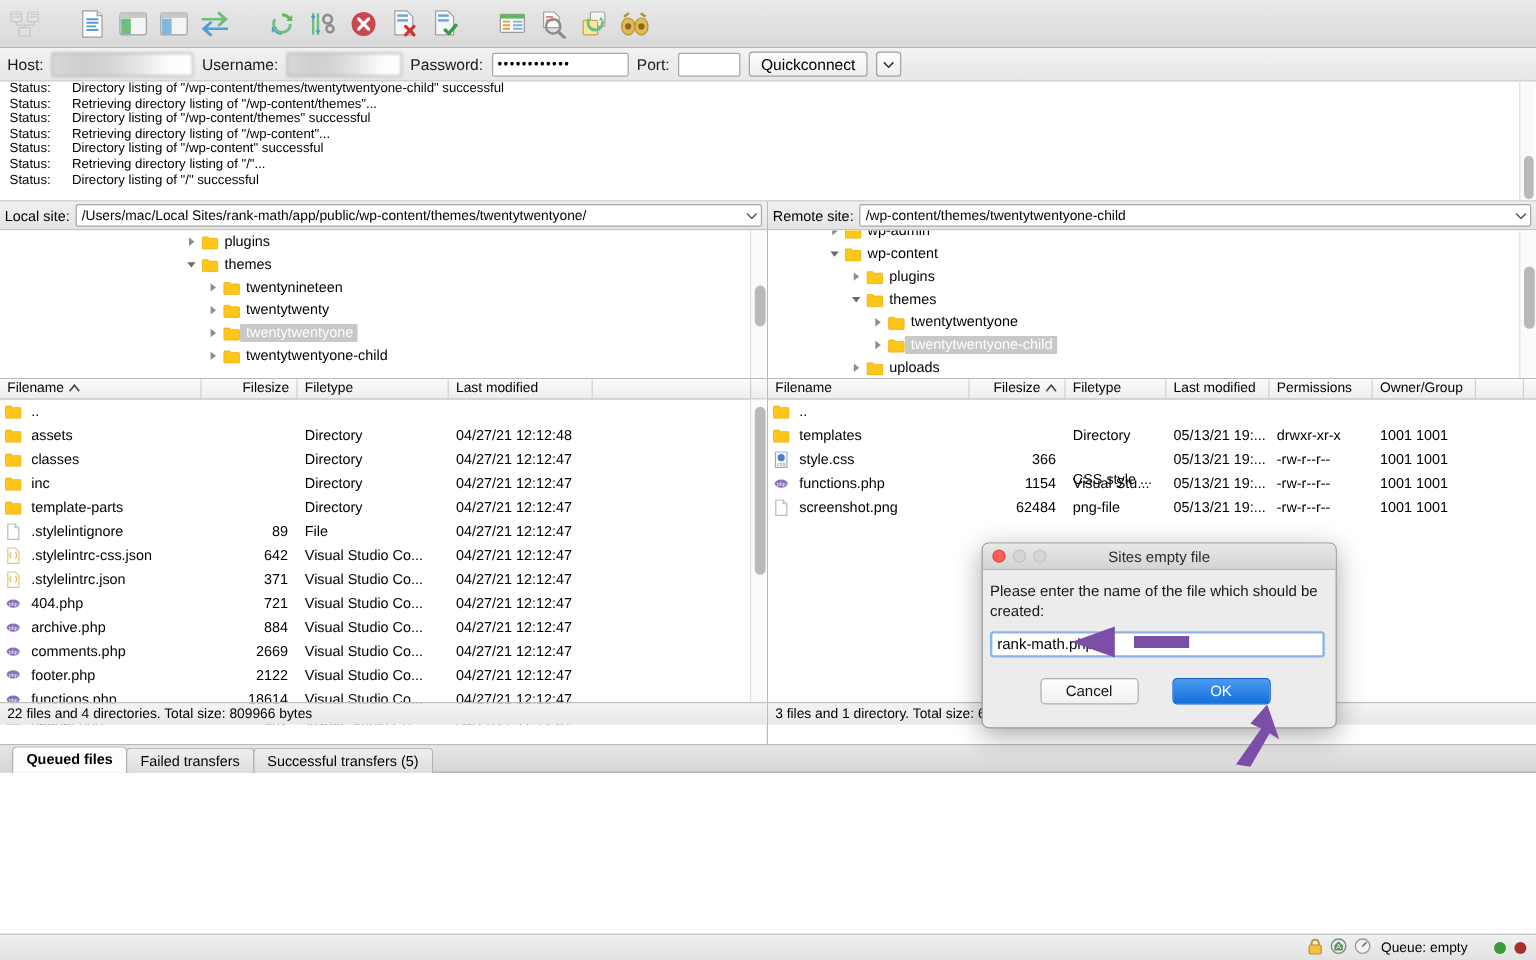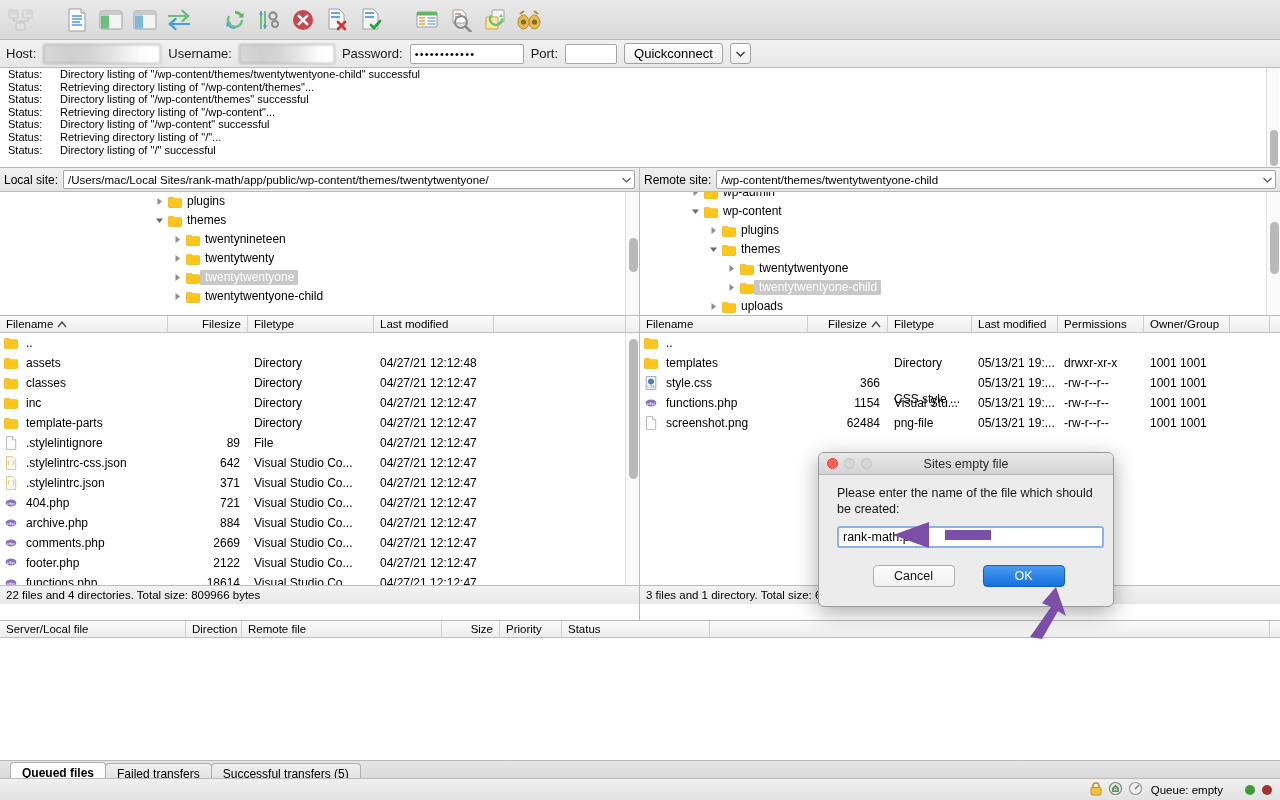--- a/index.html
+++ b/index.html
@@ -253,21 +253,21 @@
     position: relative;
   }
   .traffic { display:flex; gap:6px; padding-left: 8px; }
   .tl { width: 11px; height: 11px; border-radius: 50%; }
   .tl-red { background: #ff5f57; border:1px solid #e0443e; }
   .tl-gray { background: #d6d6d6; border:1px solid #c2c2c2; }
   .dlg-title-text {
     position:absolute; left:0; right:0; text-align:center;
     font-size: 12.5px; color: #2b2b2b;
   }
-  .dlg-body { padding: 10px 9px 0 18px; }
+  .dlg-body { padding: 10px 9px 0 6px; }
   .dlg-prompt { font-size: 12.5px; line-height: 16px; color:#161616; }
   .dlg-input-wrap {
     margin-top: 9px;
     height: 22px;
     border: 2px solid #8ab4e8;
     border-radius: 3px;
     background: #fff;
     display: flex; align-items: center;
     padding: 0 4px;
   }
@@ -992,32 +992,20 @@
               <div class="fl-c" style="width: 86px;">-rw-r--r--</div>
               <div class="fl-c" style="width: 86px;">1001 1001</div>
               <div class="fl-c" style="width: 40px;"></div>
             </div>
           </div>
         <div class="status-line">3 files and 1 directory. Total size: 64004 bytes</div>
       </div>
     </div>
   </div>
 
-  <div class="queue-area">
-    <div class="q-head" id="queue-head">
-        <div class="q-th" style="width: 186px;">Server/Local file</div>
-        <div class="q-th" style="width: 56px;">Direction</div>
-        <div class="q-th" style="width: 200px;">Remote file</div>
-        <div class="q-th rt" style="width: 58px;">Size</div>
-        <div class="q-th" style="width: 62px;">Priority</div>
-        <div class="q-th" style="width: 148px;">Status</div>
-        <div class="q-th" style="width: 560px;"></div>
-      </div>
-    <div id="queue-body"></div>
-  </div>
 
   <div class="tabbar">
     <div id="tabs-container" style="display:flex;align-items:flex-end;">
         <div class="tab active">Queued files</div>
         <div class="tab">Failed transfers</div>
         <div class="tab">Successful transfers (5)</div>
       </div>
     <div class="tab-filler"></div>
   </div>
 

